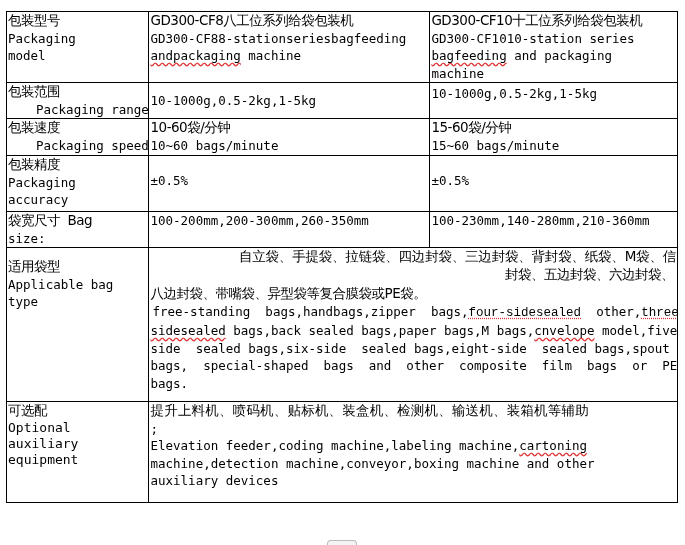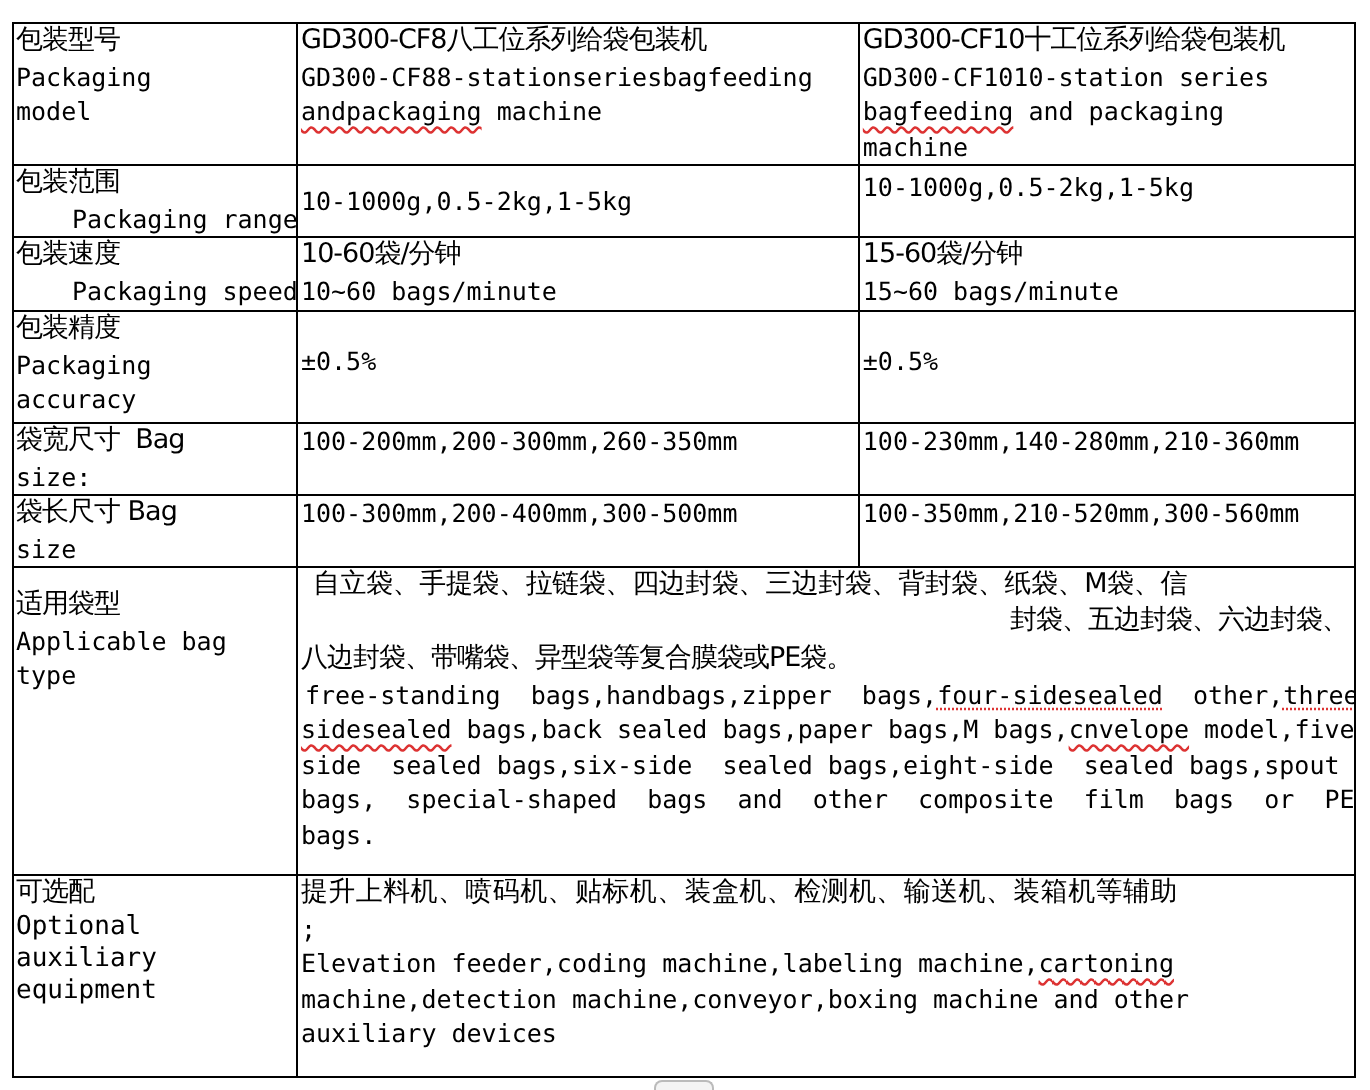--- a/index.html
+++ b/index.html
@@ -9,24 +9,24 @@
                   table-layout: fixed; width: 672px; }
     .spec-table td { border: 1px solid #000; vertical-align: top; padding: 0 1px;
                      font-size: 12.5px; line-height: 17.5px; overflow: hidden; }
     .c1 { width: 141px; }
     .c2 { width: 278px; }
     .c3 { width: 245px; }
     .cn { font-family: "DejaVu Sans", sans-serif; font-size: 13.5px; letter-spacing: -0.5px; }
     .indent { padding-left: 28px; display: block; white-space: nowrap; }
     .line { display: block; white-space: nowrap; }
     .wavy { text-decoration: underline wavy #d33; text-underline-offset: 2px; }
-    .dotted { text-decoration: underline dotted #d33; text-underline-offset: 2px; }
+    .dotted { text-decoration: underline dotted #d33; text-underline-offset: 2px; font-family: Liberation Mono, monospace; }
     .vmid { vertical-align: middle !important; }
     .right { text-align: right; display: block; padding-right: 2px; }
-    .bagtype-cn1 { display: block; padding-left: 6px; white-space: nowrap; letter-spacing: -0.2px; }
+    .bagtype-cn1 { display: block; padding-left: 6px; white-space: nowrap; letter-spacing: -0.2px; text-align: right; }
     .gap { height: 12px; display: block; }
     .handle { position: absolute; left: 327px; top: 540px; width: 28px; height: 8px;
               border: 1px solid #bbb; border-radius: 4px 4px 0 0; border-bottom: none; background: #f4f4f4; }
     .en-small { font-size: 13px; line-height: 16px; }
   </style>
 </head>
 <body>
 
 <table class="spec-table">
   <colgroup>
@@ -103,32 +103,20 @@
       <span class="line">size:</span>
     </td>
     <td>
       <span class="line">100-200mm,200-300mm,260-350mm</span>
     </td>
     <td>
       <span class="line">100-230mm,140-280mm,210-360mm</span>
     </td>
   </tr>
 
-  <tr style="height:36px;">
-    <td>
-      <span class="line cn">袋长尺寸 Bag</span>
-      <span class="line">size</span>
-    </td>
-    <td>
-      <span class="line">100-300mm,200-400mm,300-500mm</span>
-    </td>
-    <td>
-      <span class="line">100-350mm,210-520mm,300-560mm</span>
-    </td>
-  </tr>
 
   <tr style="height:154px;margin-top:20px;">
     <td>
       <span class="gap" style="height:10px"></span>
       <span class="line cn">适用袋型</span>
       <span class="line">Applicable bag</span>
       <span class="line">type</span>
     </td>
     <td colspan="2">
       <span class="bagtype-cn1 cn">自立袋、手提袋、拉链袋、四边封袋、三边封袋、背封袋、纸袋、M袋、信</span>

